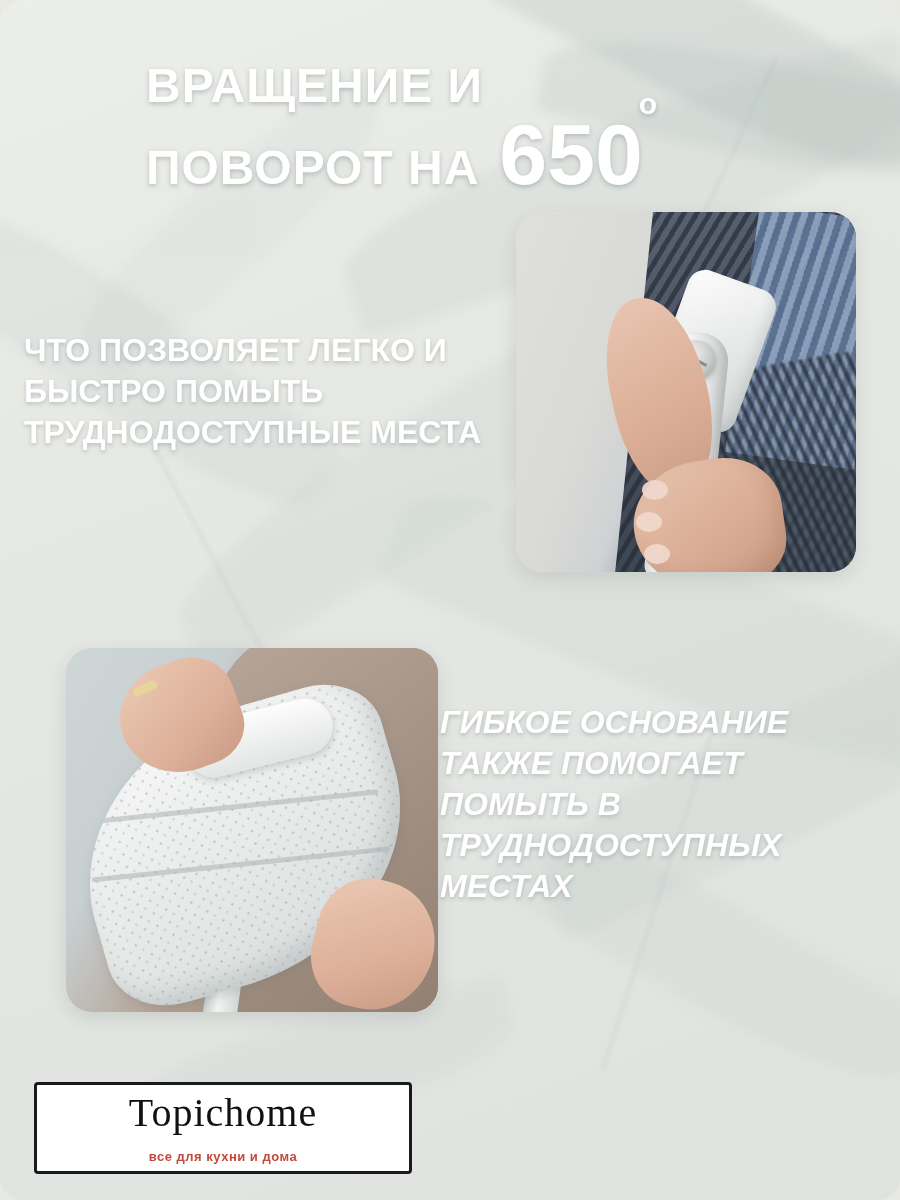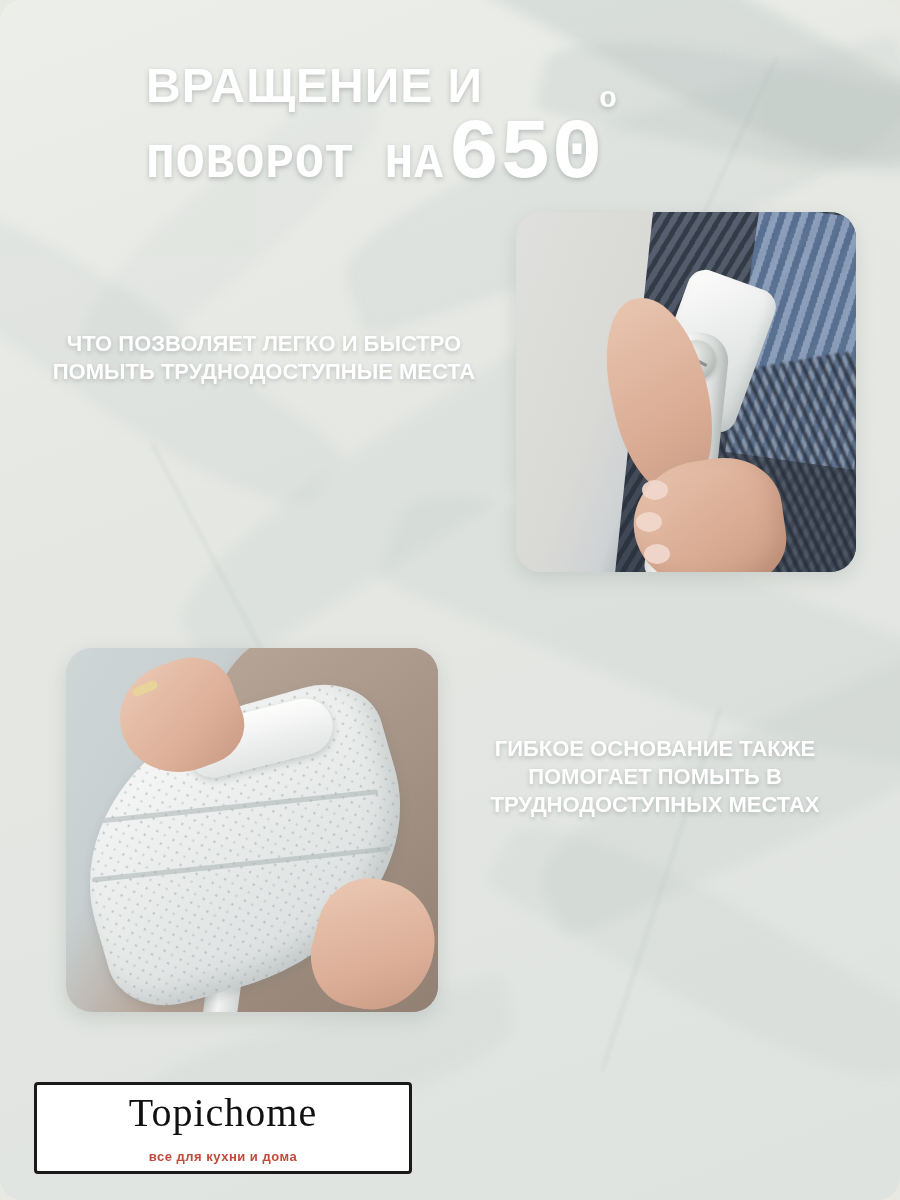--- a/index.html
+++ b/index.html
@@ -68,23 +68,22 @@
   }
   .headline .line1 {
     font-size: 48px;
     font-weight: 700;
     letter-spacing: 1px;
     white-space: nowrap;
   }
   .headline .line2 {
     display: flex;
     align-items: baseline;
-    gap: 4px;
+    gap: 20px;
     margin-top: 8px;
-    font-family: Liberation Mono, monospace;
   }
   .headline .line2 .word {
     font-size: 48px;
     font-weight: 700;
     letter-spacing: 1px;
   }
   .headline .big-number {
     font-size: 86px;
     font-weight: 700;
     line-height: .85;
@@ -98,34 +97,35 @@
     position: relative;
     top: -40px;
     left: -4px;
   }
 
   
   .copy {
     position: absolute;
     color: #ffffff;
     font-weight: 700;
-    font-size: 22px;
+    font-size: 32px;
     line-height: 1.28;
     text-shadow: 0 2px 4px rgba(90,100,98,.30);
-    text-align: center;
+    text-align: left;
   }
   .copy-left {
     top: 330px;
     left: 24px;
     width: 480px;
   }
   .copy-right {
-    top: 735px;
+    top: 702px;
     left: 440px;
     width: 430px;
+    font-style: italic;
   }
 
   
   .photo {
     position: absolute;
     border-radius: 26px;
     overflow: hidden;
     box-shadow: 0 6px 18px rgba(120,130,128,.22);
   }
   .photo-top {

